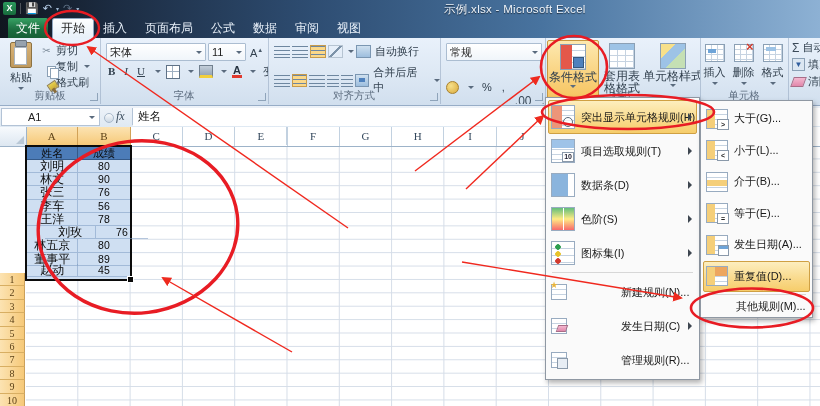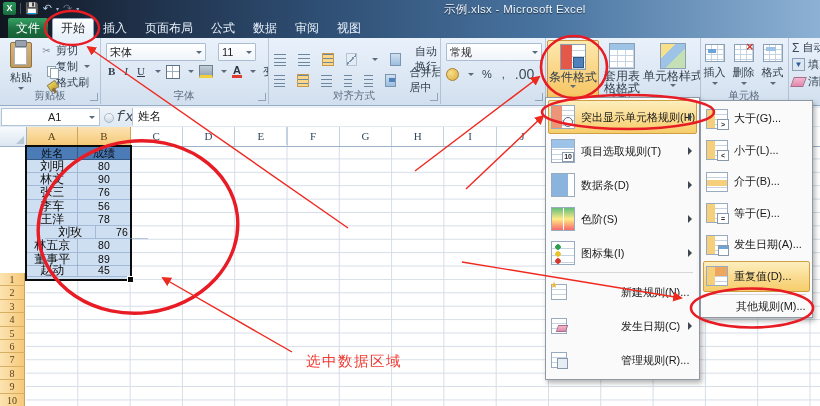--- a/index.html
+++ b/index.html
@@ -28,21 +28,21 @@
     border:1px solid #8fa6c0;border-bottom:none;border-radius:2.5px 2.5px 0 0;
     height:19px;line-height:19px;padding:0 8px;}
   
   .ribbon{position:absolute;left:0;top:38px;width:820px;height:67px;
     background:linear-gradient(#e9f1fb,#dde8f4 55%,#d1dfee);border-bottom:1px solid #97adc7;}
   .group{position:absolute;top:0;height:66px;border-right:1px solid rgba(139,160,186,.5);overflow:hidden;}
   .glabel{position:absolute;left:0;bottom:1px;width:100%;text-align:center;
     font-size:10.5px;color:#5e6e80;}
   .launcher{position:absolute;right:2px;bottom:3px;width:7px;height:7px;
     border-right:1.5px solid #7e95ad;border-bottom:1.5px solid #7e95ad;opacity:.8;}
-  .row{position:absolute;left:6px;display:flex;align-items:center;gap:12px;}
+  .row{position:absolute;left:6px;display:flex;align-items:center;gap:2px;}
   .tbtn{font-size:11px;color:#32404e;padding:0 2px;line-height:15px;}
   .dd{width:0;height:0;border-left:3px solid transparent;border-right:3px solid transparent;
     border-top:3.5px solid #5a6b7e;margin-left:3px;flex:0 0 auto;}
   .dda{display:block;width:0;height:0;margin:2px auto 0;
     border-left:3px solid transparent;border-right:3px solid transparent;border-top:3.5px solid #5a6b7e;}
   .combo{height:16px;border:1px solid #abbdd1;background:linear-gradient(#fff,#f0f5fa);
     display:flex;align-items:center;justify-content:space-between;
     font-size:11px;color:#222;padding:0 3px;border-radius:1px;}
   
   .bigbtn{position:absolute;left:4px;top:3px;width:34px;height:58px;text-align:center;
@@ -79,21 +79,21 @@
   
   .alic{width:14px;height:11px;border:1px solid transparent;
     background-image:repeating-linear-gradient(to bottom,#6e87a0 0 1.5px,transparent 1.5px 4px);}
   .alic.on{background-color:#fbd univ88;}
   .alic.on{background-color:#fbd888;border-color:#c79b4b;}
   .ic-orient{width:13px;height:11px;background:linear-gradient(135deg,transparent 45%,#7d93a9 45% 55%,transparent 55%);border:1px solid #b6c4d2;}
   .ic-wrap,.ic-merge{width:13px;height:11px;background:linear-gradient(#cfe0ef,#9dbede);border:1px solid #7a96b2;position:relative;}
   .ic-merge:before{content:"";position:absolute;left:3px;top:3px;width:6px;height:4px;background:#4f81bd;}
   
   .ic-coin{width:11px;height:11px;border-radius:50%;background:radial-gradient(circle at 35% 35%,#f7e08a,#d9a93c);border:1px solid #a8812e;}
-  .zbtn{font-size:14px;color:#3a4a5a;border:1px solid transparent;padding:0 1px;}
+  .zbtn{font-size:12px;color:#3a4a5a;border:1px solid transparent;padding:0 1px;margin-top:28px;}
   
   .bigstyle{position:absolute;top:2px;height:62px;text-align:center;font-size:12px;color:#32404e;
     display:flex;flex-direction:column;align-items:center;justify-content:flex-start;border-radius:2px;}
   .bigstyle .bslbl{margin-top:1px;line-height:12px;}
   .bigstyle.active{background:linear-gradient(#fde9b0,#f9d07a 60%,#f6c35c);border:1px solid #c8973f;}
   .Mic2{width:24px;height:24px;margin-top:3px;flex:0 0 auto;}
   .ic-condfmt{background:
     linear-gradient(#fff,#fff) padding-box,#fff;border:1px solid #8ba0b5;position:relative;
     background-image:linear-gradient(to right,#e4584a 0 11px,transparent 11px),
       repeating-linear-gradient(to bottom,transparent 0 5px,#c6d3e1 5px 6px);}
@@ -115,25 +115,25 @@
   
   .editrow{display:flex;align-items:center;gap:3px;height:15px;font-size:11px;color:#32404e;margin:2px 0 0 4px;white-space:nowrap;}
   .sigma{font-size:12px;color:#3b4a59;}
   .ic-filldn{width:11px;height:11px;background:#dce7f2;border:1px solid #8ba0b5;color:#2f5d9e;font-size:8px;line-height:11px;text-align:center;}
   .ic-clear{width:11px;height:8px;background:linear-gradient(#f3b8d0,#e287ab);border:1px solid #a86d88;transform:skewX(-20deg);}
   
   .fbar{position:absolute;left:0;top:106px;width:820px;height:21px;
     background:linear-gradient(#eef3f9,#dfe9f3);border-bottom:1px solid #aebfd2;}
   .namebox{position:absolute;left:1px;top:2px;width:97px;height:16px;background:#fff;
     border:1px solid #b3c3d6;display:flex;align-items:center;}
-  .namebox .nv{flex:1;padding-left:46px;font-size:11px;color:#222;}
+  .namebox .nv{flex:1;padding-left:26px;font-size:11px;color:#222;}
   .fxdot{position:absolute;left:104px;top:7px;width:8px;height:8px;border-radius:50%;
     background:linear-gradient(#f8fafc,#ccd8e4);border:1px solid #a8b9cb;}
-  .fxbtn{position:absolute;left:116px;top:3px;font-family:Liberation Mono, monospace;
-    font-style:italic;font-size:15px;color:#3c4d5e;}
+  .fxbtn{position:absolute;left:116px;top:3px;font-family:Liberation Serif, serif;
+    font-style:italic;font-size:12px;color:#3c4d5e;}
   .fdiv{position:absolute;left:132px;top:2px;width:1px;height:17px;background:#b3c3d6;}
   .fcontent{position:absolute;left:133px;top:2px;right:0;height:17px;background:#fff;
     font-size:11.5px;color:#111;padding:1px 0 0 5px;}
   
   .sheet{position:absolute;left:0;top:127px;width:820px;height:279px;background:#fff;}
   .corner{position:absolute;left:0;top:0;width:26px;height:19px;
     background:linear-gradient(#f7fafd,#dde7f1);border-right:1px solid #9db3c9;border-bottom:1px solid #9db3c9;}
   .corner:after{content:"";position:absolute;right:2px;bottom:2px;width:0;height:0;
     border-left:8px solid transparent;border-bottom:8px solid #b9c8d6;}
   .chead{position:absolute;left:26px;top:0;right:0;height:19px;
@@ -580,15 +580,14 @@
     <ellipse cx="574" cy="67" rx="33" ry="31" fill="none" stroke="#e81c24" stroke-width="2.6"></ellipse>
     <ellipse cx="138" cy="227" rx="100" ry="86" fill="none" stroke="#e81c24" stroke-width="3.4" transform="rotate(-7 138 227)"></ellipse>
     <ellipse cx="628" cy="112" rx="86" ry="17" fill="none" stroke="#e81c24" stroke-width="2.6"></ellipse>
     <ellipse cx="752" cy="308" rx="61" ry="19.5" fill="none" stroke="#e81c24" stroke-width="2.6"></ellipse>
     <line x1="348" y1="228" x2="88" y2="47" stroke="#f0281e" stroke-width="1.4" marker-end="url(#ah)"></line>
     <line x1="415" y1="171" x2="539" y2="77" stroke="#f0281e" stroke-width="1.4" marker-end="url(#ah)"></line>
     <line x1="466" y1="189" x2="543" y2="116" stroke="#f0281e" stroke-width="1.4" marker-end="url(#ah)"></line>
     <line x1="462" y1="262" x2="681" y2="298" stroke="#f0281e" stroke-width="1.4" marker-end="url(#ah)"></line>
     <line x1="292" y1="352" x2="163" y2="278" stroke="#f0281e" stroke-width="1.4" marker-end="url(#ah)"></line>
   </svg>
-  <div class="annot-text">选中数据区域</div>
 
 </div>
 
 </body></html>

